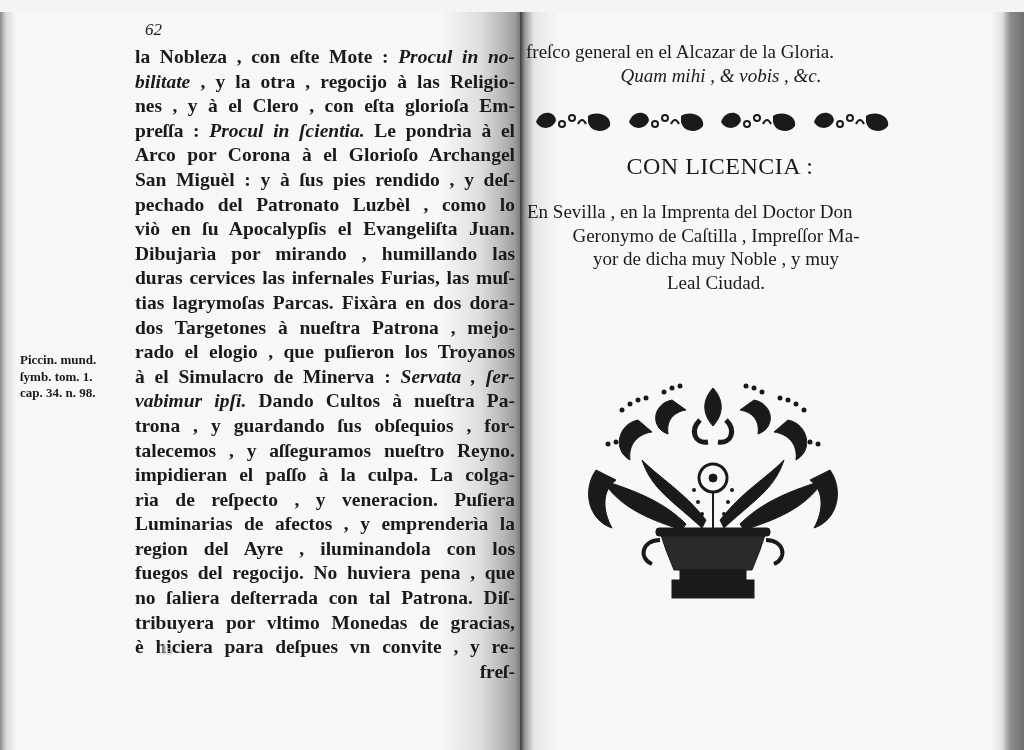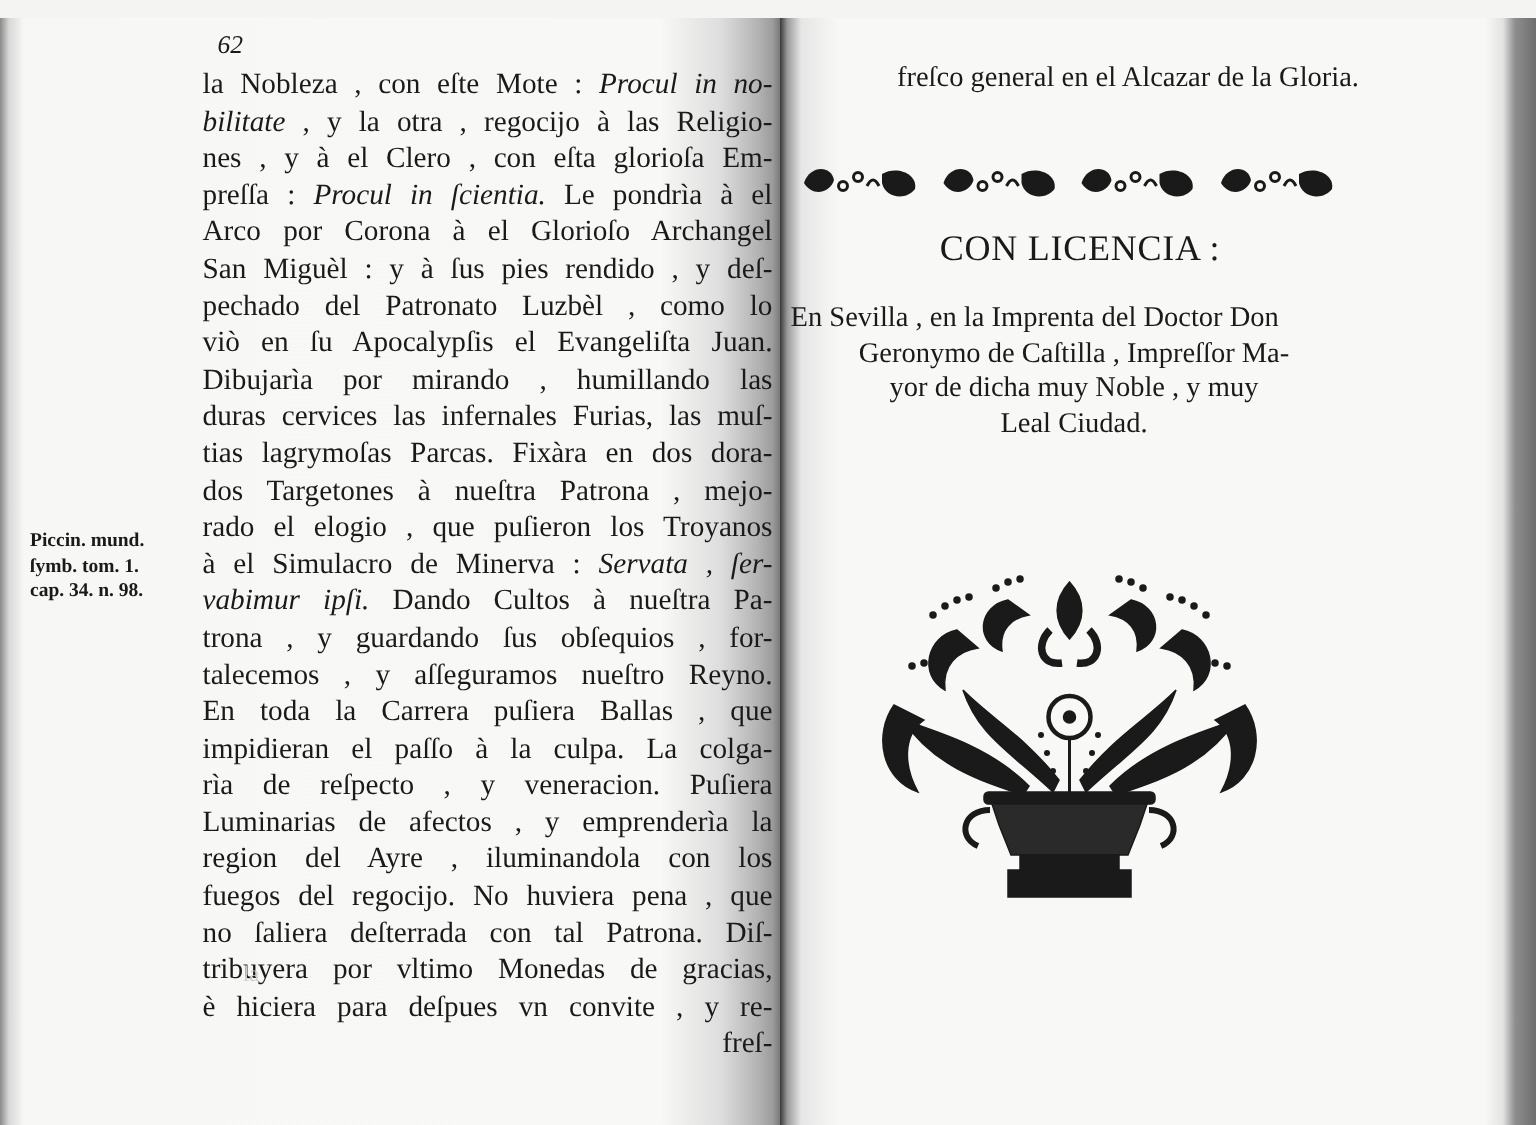--- a/index.html
+++ b/index.html
@@ -20,37 +20,37 @@
     background:linear-gradient(to right,#3a3a3a 0px,#9a9a9a 5px,#e6e6e6 14px,#f8f8f6 40px,#f8f8f6 470px,#e2e2e2 482px,#8e8e8e 490px,#6e6e6e 504px);
   }
   .bottom-edge {
     position:absolute; left:0; bottom:0; width:520px; height:8px;
     background:linear-gradient(to right,#111 0,#333 40px,#888 80px,#aaa 520px);
   }
   .folio { position:absolute; font-size:17px; font-style:italic; }
   .folio-left { left:145px; top:8px; }
   .text-block {
     position:absolute; left:135px; top:33px; width:380px;
-    font-size:19.5px; line-height:24.6px;
+    font-size:19.5px; line-height:24.6px;font-weight:bold;
   }
   .line { display:block; white-space:nowrap; text-align:justify; text-align-last:justify; }
   .line.last { text-align-last:right; }
   .it { font-style:italic; }
   .marginal {
     position:absolute; left:20px; top:340px; width:110px;
     font-size:13px; line-height:16.5px; font-weight:bold;
   }
   .marginal span { display:block; white-space:nowrap; }
   .show-through {
     position:absolute; left:145px; top:630px; font-size:15px; color:#cfcfcf;margin-left:17px;
   }
   .right-top {
     position:absolute; left:526px; top:40px; width:380px; font-size:19px; line-height:24px;
   }
-  .right-top .l1 { display:block; white-space:nowrap;text-align:right; }
+  .right-top .l1 { display:block; white-space:nowrap; }
   .right-top .l2 { display:block; text-align:center; font-style:italic; padding-left:10px; }
   .fleurons {
     position:absolute; left:532px; top:108px; width:360px; height:28px;
     display:flex; justify-content:space-between;
   }
   .fleuron { width:82px; height:28px; }
   .licence-title {
     position:absolute; left:540px; top:153px; width:360px; text-align:center;
     font-size:24px; letter-spacing:0.5px;
   }
@@ -87,21 +87,20 @@
       <span class="line">viò en ſu Apocalypſis el Evangeliſta Juan.</span>
       <span class="line">Dibujarìa por mirando , humillando las</span>
       <span class="line">duras cervices las infernales Furias, las muſ-</span>
       <span class="line">tias lagrymoſas Parcas. Fixàra en dos dora-</span>
       <span class="line">dos Targetones à nueſtra Patrona , mejo-</span>
       <span class="line">rado el elogio , que puſieron los Troyanos</span>
       <span class="line"><span>à el Simulacro de Minerva : </span><span class="it">Servata , ſer-</span></span>
       <span class="line"><span class="it">vabimur ipſi.</span><span> Dando Cultos à nueſtra Pa-</span></span>
       <span class="line">trona , y guardando ſus obſequios , for-</span>
       <span class="line">talecemos , y aſſeguramos nueſtro Reyno.</span>
-      <span class="line">En toda la Carrera puſiera Ballas , que</span>
       <span class="line">impidieran el paſſo à la culpa. La colga-</span>
       <span class="line">rìa de reſpecto , y veneracion. Puſiera</span>
       <span class="line">Luminarias de afectos , y emprenderìa la</span>
       <span class="line">region del Ayre , iluminandola con los</span>
       <span class="line">fuegos del regocijo. No huviera pena , que</span>
       <span class="line">no ſaliera deſterrada con tal Patrona. Diſ-</span>
       <span class="line">tribuyera por vltimo Monedas de gracias,</span>
       <span class="line">è hiciera para deſpues vn convite , y re-</span>
       <span class="line last">freſ-</span>
     </div>
@@ -109,20 +108,21 @@
     <div class="show-through">la</div>
     <div class="bottom-edge"></div>
   </div>
 
   <div class="page page-right">
     
   </div>
 
   <div class="right-top">
     <span class="l1">freſco general en el Alcazar de la Gloria.</span>
+    <span class="l2">Quam mihi , &amp; vobis , &amp;c.</span>
   </div>
 
   <div class="fleurons">
     <svg class="fleuron" viewBox="0 0 82 28">
         <path d="M4 14 C8 2,22 2,24 12 C22 20,10 24,4 14Z" fill="#1a1a1a"></path>
         <circle cx="30" cy="16" r="3" fill="none" stroke="#1a1a1a" stroke-width="2"></circle>
         <circle cx="40" cy="10" r="3" fill="none" stroke="#1a1a1a" stroke-width="2"></circle>
         <path d="M46 16 q4 -8 8 0" stroke="#1a1a1a" stroke-width="2" fill="none"></path>
         <path d="M56 8 C66 2,80 8,78 18 C72 26,58 24,56 14Z" fill="#1a1a1a"></path>
       </svg>

